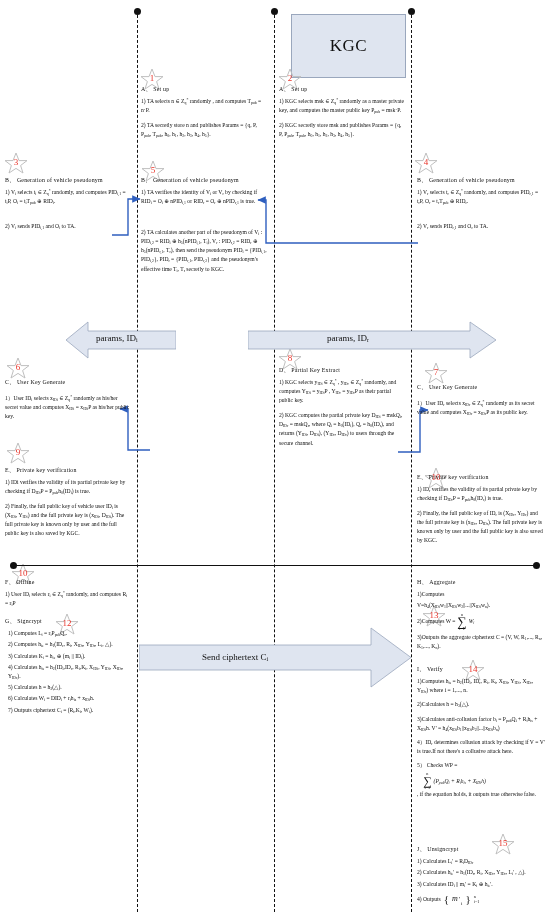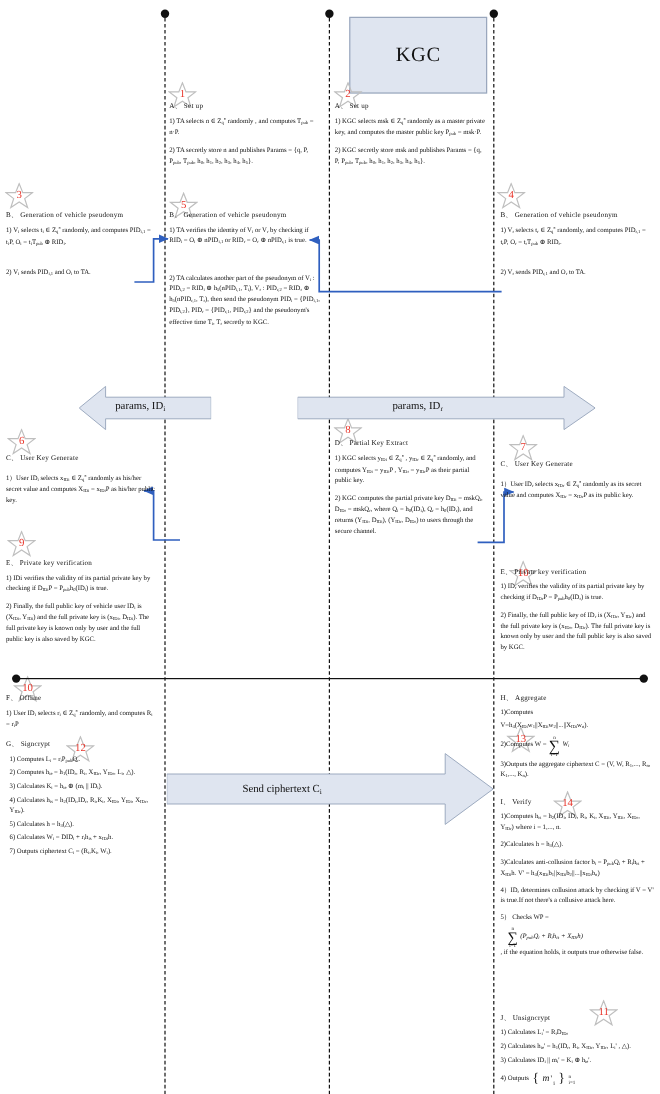--- a/index.html
+++ b/index.html
@@ -154,21 +154,21 @@
   <div class="star" style="left:461px;top:659px;">
     <svg viewBox="0 0 24 23">
         <polygon points="12,1 15,8.6 23,8.6 16.6,13.5 19,21 12,16.4 5,21 7.4,13.5 1,8.6 9,8.6" fill="none" stroke="#bfbfbf" stroke-width="1"></polygon>
       </svg>
     <span class="num">14</span>
   </div>
   <div class="star" style="left:491px;top:833px;">
     <svg viewBox="0 0 24 23">
         <polygon points="12,1 15,8.6 23,8.6 16.6,13.5 19,21 12,16.4 5,21 7.4,13.5 1,8.6 9,8.6" fill="none" stroke="#bfbfbf" stroke-width="1"></polygon>
       </svg>
-    <span class="num">11</span>
+    <span class="num">15</span>
   </div>
 
   <div class="blk" style="left:141px;top:85px;width:126px;">
     <div class="hd">A、 Set up</div>
     <p>1) TA selects n ∈ Z<sub>q</sub><sup>*</sup> randomly , and computes T<sub>pub</sub> = n·P.</p>
     <div class="gap"></div>
     <p>2) TA secretly store n and publishes Params = {q, P, P<sub>pub</sub>, T<sub>pub</sub>, h<sub>0</sub>, h<sub>1</sub>, h<sub>2</sub>, h<sub>3</sub>, h<sub>4</sub>, h<sub>5</sub>}.</p>
   </div>
 
   <div class="blk" style="left:279px;top:85px;width:126px;">

